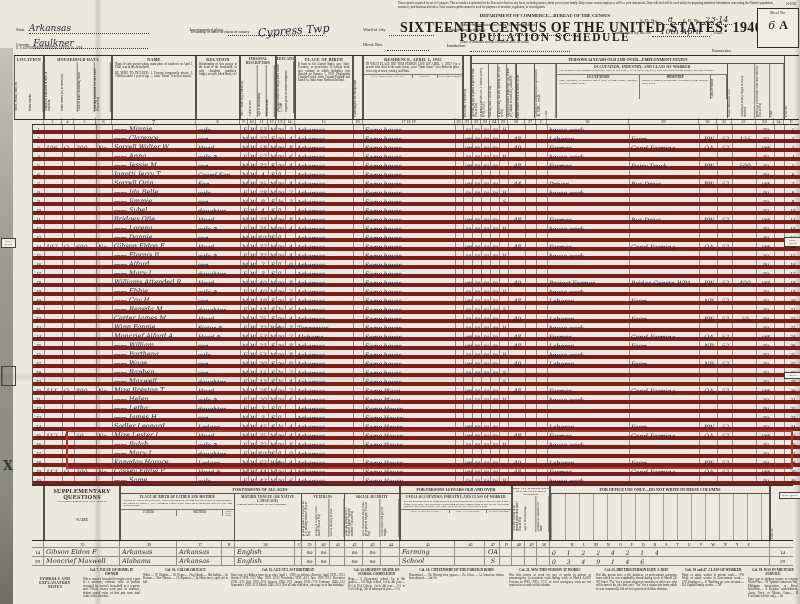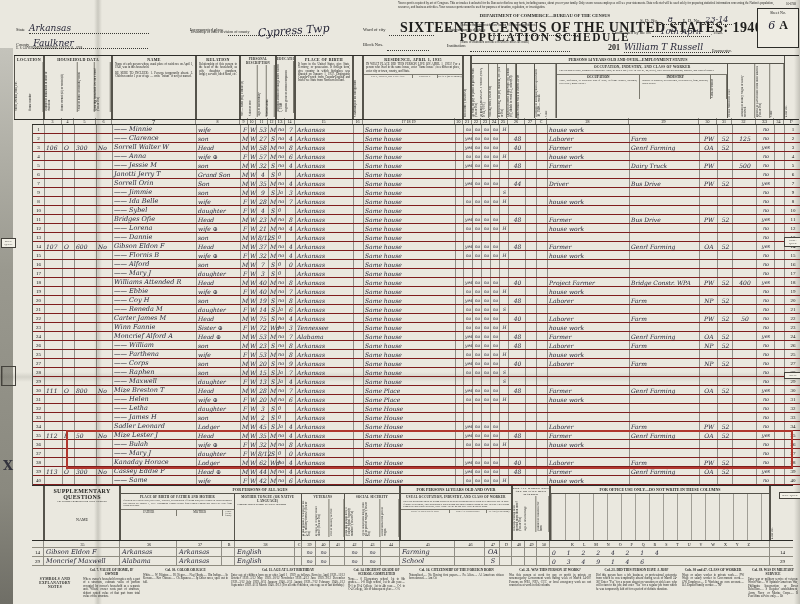--- a/index.html
+++ b/index.html
@@ -30,21 +30,21 @@
   .htitle{font-size:4px;font-weight:bold;text-align:center;letter-spacing:.3px;padding-top:1px;}
   .hdesc{font-size:3px;line-height:1.1;text-align:justify;padding:1px 2px;}
   .vwrap{display:flex;height:100%;}
   .vlab{writing-mode:vertical-rl;transform:rotate(180deg);font-size:3px;line-height:1;
         border-left:1px solid #7c7a70;flex:1;padding:1px 0;overflow:hidden;text-align:left;}
   .banner{font-size:4px;font-weight:bold;text-align:center;border-bottom:1px solid #55534b;padding:1px 0;}
 
   #numrow,#tbody{position:absolute;left:32px;width:767px;}
   #numrow{top:118px;height:7px;}
   #tbody{top:125px;height:360px;}
-  .mrow{display:flex;height:9px;border-bottom:1px solid #7f1d1d;box-sizing:border-box;}
+  .mrow{display:flex;height:9px;border-bottom:4px solid #7f1d1d;box-sizing:border-box;}
   .numrow{height:7px;border-bottom:1px solid #2c2c28;}
   .mrow .cell{flex:none;box-sizing:border-box;border-right:1px solid rgba(70,68,60,.55);
     font-family:"DejaVu Serif",serif;font-style:italic;font-size:6px;line-height:9px;
     color:#262637;white-space:nowrap;overflow:visible;padding-left:1px;}
   .numrow .cell{font-family:"Liberation Serif",serif;font-style:normal;font-size:4px;
     line-height:7px;text-align:center;color:#111;padding-left:0;}
   .mrow .cell:nth-child(1){width:12px}.mrow .cell:nth-child(2){width:18px}
   .mrow .cell:nth-child(3){width:12px}.mrow .cell:nth-child(4){width:22px}
   .mrow .cell:nth-child(5){width:16px}.mrow .cell:nth-child(6){width:84px;font-size:6.5px}
   .mrow .cell:nth-child(7){width:44px}.mrow .cell:nth-child(8){width:8px;text-align:center}
@@ -162,24 +162,20 @@
   <div class="hx" style="left:640px;top:15px;font-size:4.8px;">
     <span>S. D. No.</span>
     <span class="hw dot" style="font-size:8px;display:inline-block;width:22px;text-align:center;">8</span>
     <span>E. D. No.</span>
     <span class="hw dot" style="font-size:8px;display:inline-block;width:30px;text-align:center;">23-14</span>
   </div>
   <div class="hx" style="left:612px;top:27px;font-size:4.4px;">
     <span>Enumerated by me on</span>
     <span class="hw dot" style="font-size:8px;display:inline-block;width:58px;text-align:center;">10th April</span>
     <span>, 1940.</span>
-  </div>
-  <div class="hx" style="left:608px;top:36px;">
-    <span style="font-size:8px;font-weight:bold;">201</span>
-    <span class="hw dot" style="font-size:9px;display:inline-block;width:105px;">William T Russell</span>
   </div>
   <div class="hx" style="left:712px;top:48px;font-size:4px;">Enumerator.</div>
 
   <div class="hx" style="left:757px;top:8px;width:40px;height:38px;border:1.2px solid #2c2c28;background:#eeece3;">
     <div style="font-size:4px;text-align:center;margin-top:1px;">Sheet No.</div>
     <div style="text-align:center;">
       <span class="hw" style="font-size:11px;">6</span>
       <span style="font-size:12px;font-weight:bold;">A</span>
     </div>
   </div>
@@ -567,55 +563,20 @@
         <div class="cell">Driver</div>
         <div class="cell">Bus Drive</div>
         <div class="cell">PW</div>
         <div class="cell">52</div>
         <div class="cell"></div>
         <div class="cell">yes</div>
         <div class="cell"></div>
         <div class="cell">7</div>
       </div>
       <div class="mrow">
-        <div class="cell">9</div>
-        <div class="cell"></div>
-        <div class="cell"></div>
-        <div class="cell"></div>
-        <div class="cell"></div>
-        <div class="cell">—— Jimmie</div>
-        <div class="cell">son</div>
-        <div class="cell">M</div>
-        <div class="cell">W</div>
-        <div class="cell">9</div>
-        <div class="cell">S</div>
-        <div class="cell">Ja</div>
-        <div class="cell">3</div>
-        <div class="cell">Arkansas</div>
-        <div class="cell"></div>
-        <div class="cell">Same house</div>
-        <div class="cell"></div>
-        <div class="cell"></div>
-        <div class="cell"></div>
-        <div class="cell"></div>
-        <div class="cell"></div>
-        <div class="cell">S</div>
-        <div class="cell"></div>
-        <div class="cell"></div>
-        <div class="cell"></div>
-        <div class="cell"></div>
-        <div class="cell"></div>
-        <div class="cell"></div>
-        <div class="cell"></div>
-        <div class="cell"></div>
-        <div class="cell">no</div>
-        <div class="cell"></div>
-        <div class="cell">9</div>
-      </div>
-      <div class="mrow">
         <div class="cell">8</div>
         <div class="cell"></div>
         <div class="cell"></div>
         <div class="cell"></div>
         <div class="cell"></div>
         <div class="cell">—— Ida Belle</div>
         <div class="cell">wife</div>
         <div class="cell">F</div>
         <div class="cell">W</div>
         <div class="cell">28</div>
@@ -635,20 +596,55 @@
         <div class="cell"></div>
         <div class="cell"></div>
         <div class="cell">house work</div>
         <div class="cell"></div>
         <div class="cell"></div>
         <div class="cell"></div>
         <div class="cell"></div>
         <div class="cell">no</div>
         <div class="cell"></div>
         <div class="cell">8</div>
+      </div>
+      <div class="mrow">
+        <div class="cell">9</div>
+        <div class="cell"></div>
+        <div class="cell"></div>
+        <div class="cell"></div>
+        <div class="cell"></div>
+        <div class="cell">—— Jimmie</div>
+        <div class="cell">son</div>
+        <div class="cell">M</div>
+        <div class="cell">W</div>
+        <div class="cell">9</div>
+        <div class="cell">S</div>
+        <div class="cell">Ja</div>
+        <div class="cell">3</div>
+        <div class="cell">Arkansas</div>
+        <div class="cell"></div>
+        <div class="cell">Same house</div>
+        <div class="cell"></div>
+        <div class="cell"></div>
+        <div class="cell"></div>
+        <div class="cell"></div>
+        <div class="cell"></div>
+        <div class="cell">S</div>
+        <div class="cell"></div>
+        <div class="cell"></div>
+        <div class="cell"></div>
+        <div class="cell"></div>
+        <div class="cell"></div>
+        <div class="cell"></div>
+        <div class="cell"></div>
+        <div class="cell"></div>
+        <div class="cell">no</div>
+        <div class="cell"></div>
+        <div class="cell">9</div>
       </div>
       <div class="mrow">
         <div class="cell">10</div>
         <div class="cell"></div>
         <div class="cell"></div>
         <div class="cell"></div>
         <div class="cell"></div>
         <div class="cell">—— Sybel</div>
         <div class="cell">daughter</div>
         <div class="cell">F</div>
@@ -1237,21 +1233,21 @@
         <div class="cell">no</div>
         <div class="cell"></div>
         <div class="cell">25</div>
       </div>
       <div class="mrow">
         <div class="cell">27</div>
         <div class="cell"></div>
         <div class="cell"></div>
         <div class="cell"></div>
         <div class="cell"></div>
-        <div class="cell">—— Corps</div>
+        <div class="cell">—— Wage</div>
         <div class="cell">son</div>
         <div class="cell">M</div>
         <div class="cell">W</div>
         <div class="cell">20</div>
         <div class="cell">S</div>
         <div class="cell">no</div>
         <div class="cell">9</div>
         <div class="cell">Arkansas</div>
         <div class="cell"></div>
         <div class="cell">Same house</div>

